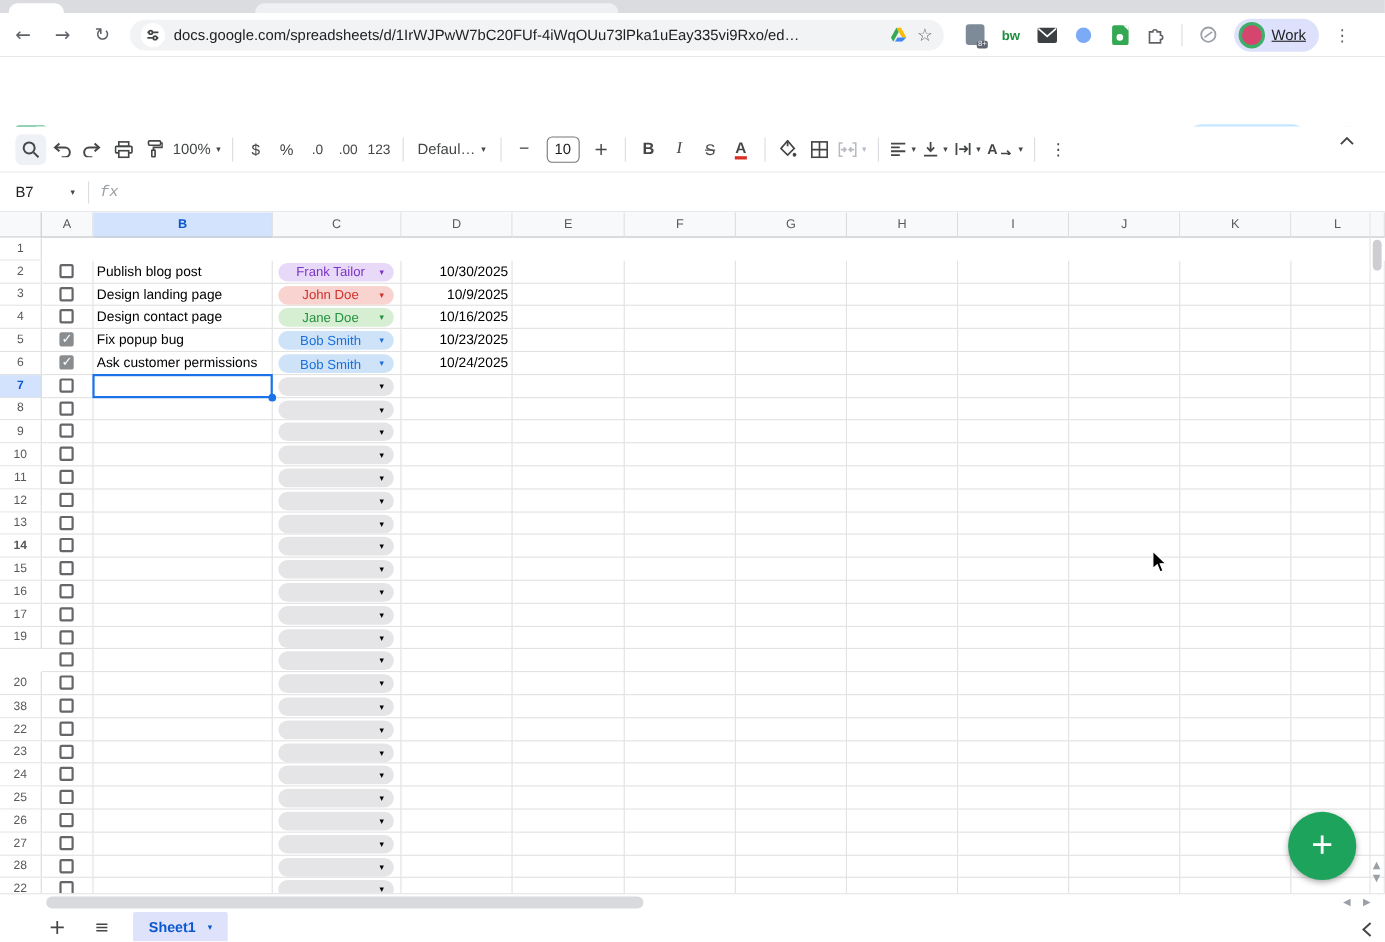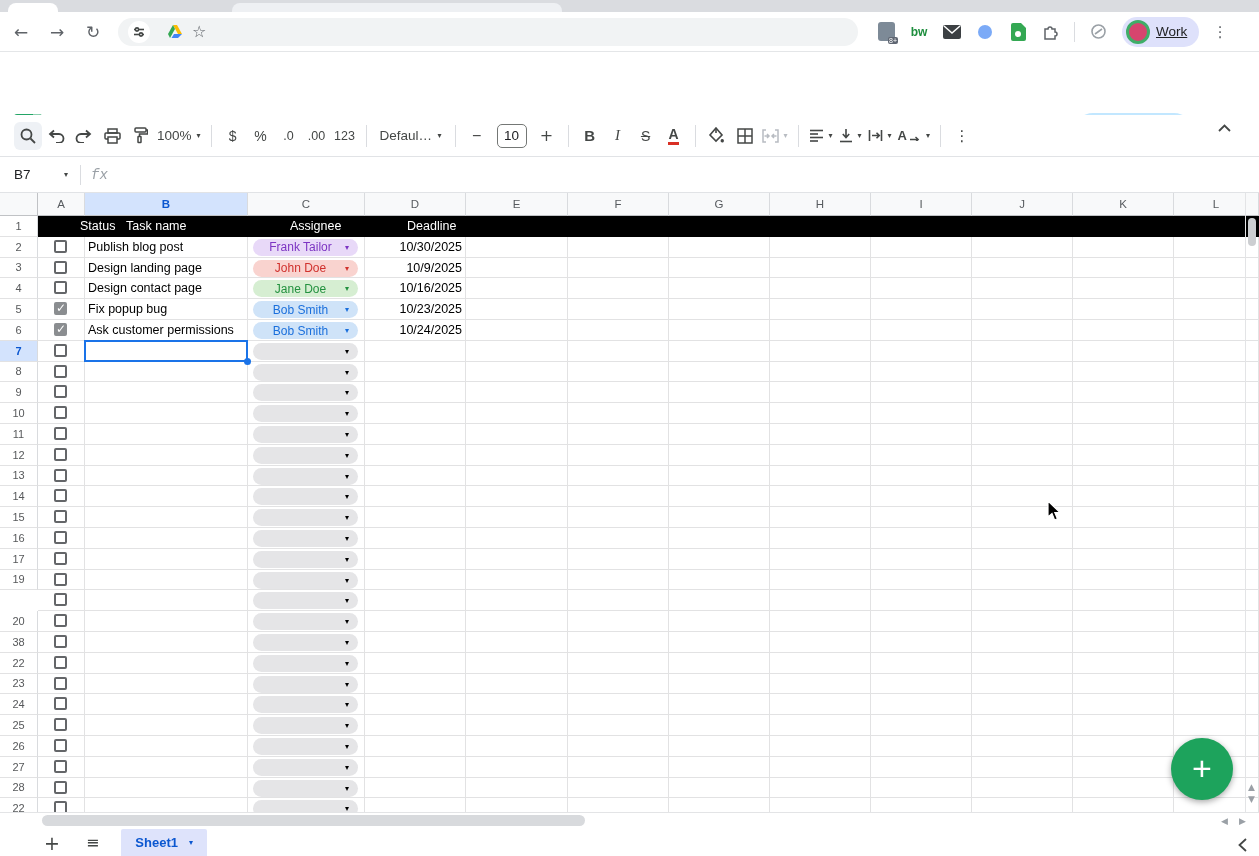--- a/index.html
+++ b/index.html
@@ -117,20 +117,21 @@
     <div id="tunecircle">
       <svg class="ic" width="12" height="12" viewBox="0 0 12 12">
           <g stroke="#444746" stroke-width="1.6" fill="none">
             <line x1="1" y1="3.5" x2="11" y2="3.5"></line>
             <line x1="1" y1="8.5" x2="11" y2="8.5"></line>
             <circle cx="4" cy="3.5" r="1.6" fill="#fff"></circle>
             <circle cx="8" cy="8.5" r="1.6" fill="#fff"></circle>
           </g>
         </svg>
     </div>
+    <span id="urltext">docs.google.com/spreadsheets/d/1IrWJPwW7bC20FUf-4iWqOUu73lPka1uEay335vi9Rxo/ed…</span>
     <span style="margin:0 10px;">
       <svg class="ic" width="14" height="13" viewBox="0 0 14 13">
           <path d="M5 0 L9 0 L14 9 L10 9 Z" fill="#fbbc04"></path>
           <path d="M5 0 L0 9 L2 13 L7 4 Z" fill="#34a853"></path>
           <path d="M3.5 13 L10 13 L14 9 L6 9 Z" fill="#4285f4"></path>
         </svg>
     </span>
     <span class="glyph" style="color:#5f6368;font-size:16px;">☆</span>
   </div>
   <div class="extrow">
@@ -385,26 +386,20 @@
       <div class="colhdr" style="left: 365px; width: 101px;">D</div>
       <div class="colhdr" style="left: 466px; width: 102px;">E</div>
       <div class="colhdr" style="left: 568px; width: 101px;">F</div>
       <div class="colhdr" style="left: 669px; width: 101px;">G</div>
       <div class="colhdr" style="left: 770px; width: 101px;">H</div>
       <div class="colhdr" style="left: 871px; width: 101px;">I</div>
       <div class="colhdr" style="left: 972px; width: 101px;">J</div>
       <div class="colhdr" style="left: 1073px; width: 101px;">K</div>
       <div class="colhdr" style="left: 1174px; width: 85px;">L</div>
       <div class="rnum" style="top: 23px; height: 20.8px;">1</div>
-      <div class="hdrband" style="left: 38px; top: 23px; width: 1221px; height: 20.8px;">
-        <span style="left: 42px;">Status</span>
-        <span style="left: 88px;">Task name</span>
-        <span style="left: 252px;">Assignee</span>
-        <span style="left: 369px;">Deadline</span>
-      </div>
       <div class="rnum" style="top: 43.8px; height: 20.8px;">2</div>
       <div class="cell" style="left: 38px; top: 43.8px; width: 47px; height: 20.8px;"></div>
       <div class="cell" style="left: 85px; top: 43.8px; width: 163px; height: 20.8px;"></div>
       <div class="cell" style="left: 248px; top: 43.8px; width: 117px; height: 20.8px;"></div>
       <div class="cell" style="left: 365px; top: 43.8px; width: 101px; height: 20.8px;"></div>
       <div class="cell" style="left: 466px; top: 43.8px; width: 102px; height: 20.8px;"></div>
       <div class="cell" style="left: 568px; top: 43.8px; width: 101px; height: 20.8px;"></div>
       <div class="cell" style="left: 669px; top: 43.8px; width: 101px; height: 20.8px;"></div>
       <div class="cell" style="left: 770px; top: 43.8px; width: 101px; height: 20.8px;"></div>
       <div class="cell" style="left: 871px; top: 43.8px; width: 101px; height: 20.8px;"></div>
@@ -610,21 +605,21 @@
       <div class="cell" style="left: 669px; top: 272.6px; width: 101px; height: 20.8px;"></div>
       <div class="cell" style="left: 770px; top: 272.6px; width: 101px; height: 20.8px;"></div>
       <div class="cell" style="left: 871px; top: 272.6px; width: 101px; height: 20.8px;"></div>
       <div class="cell" style="left: 972px; top: 272.6px; width: 101px; height: 20.8px;"></div>
       <div class="cell" style="left: 1073px; top: 272.6px; width: 101px; height: 20.8px;"></div>
       <div class="cell" style="left: 1174px; top: 272.6px; width: 85px; height: 20.8px;"></div>
       <div class="cb" style="left: 54px; top: 275.5px;"></div>
       <div class="chip" style="left: 253px; top: 274.6px; width: 105px; background: rgb(229, 229, 231); color: rgb(0, 0, 0);">
         <span class="ccaret glyph">▾</span>
       </div>
-      <div class="rnum" style="top: 293.4px; height: 20.8px;">14</div>
+      <div class="rnum" style="top: 293.4px; height: 20.8px; font-weight: bold;">14</div>
       <div class="cell" style="left: 38px; top: 293.4px; width: 47px; height: 20.8px;"></div>
       <div class="cell" style="left: 85px; top: 293.4px; width: 163px; height: 20.8px;"></div>
       <div class="cell" style="left: 248px; top: 293.4px; width: 117px; height: 20.8px;"></div>
       <div class="cell" style="left: 365px; top: 293.4px; width: 101px; height: 20.8px;"></div>
       <div class="cell" style="left: 466px; top: 293.4px; width: 102px; height: 20.8px;"></div>
       <div class="cell" style="left: 568px; top: 293.4px; width: 101px; height: 20.8px;"></div>
       <div class="cell" style="left: 669px; top: 293.4px; width: 101px; height: 20.8px;"></div>
       <div class="cell" style="left: 770px; top: 293.4px; width: 101px; height: 20.8px;"></div>
       <div class="cell" style="left: 871px; top: 293.4px; width: 101px; height: 20.8px;"></div>
       <div class="cell" style="left: 972px; top: 293.4px; width: 101px; height: 20.8px;"></div>

